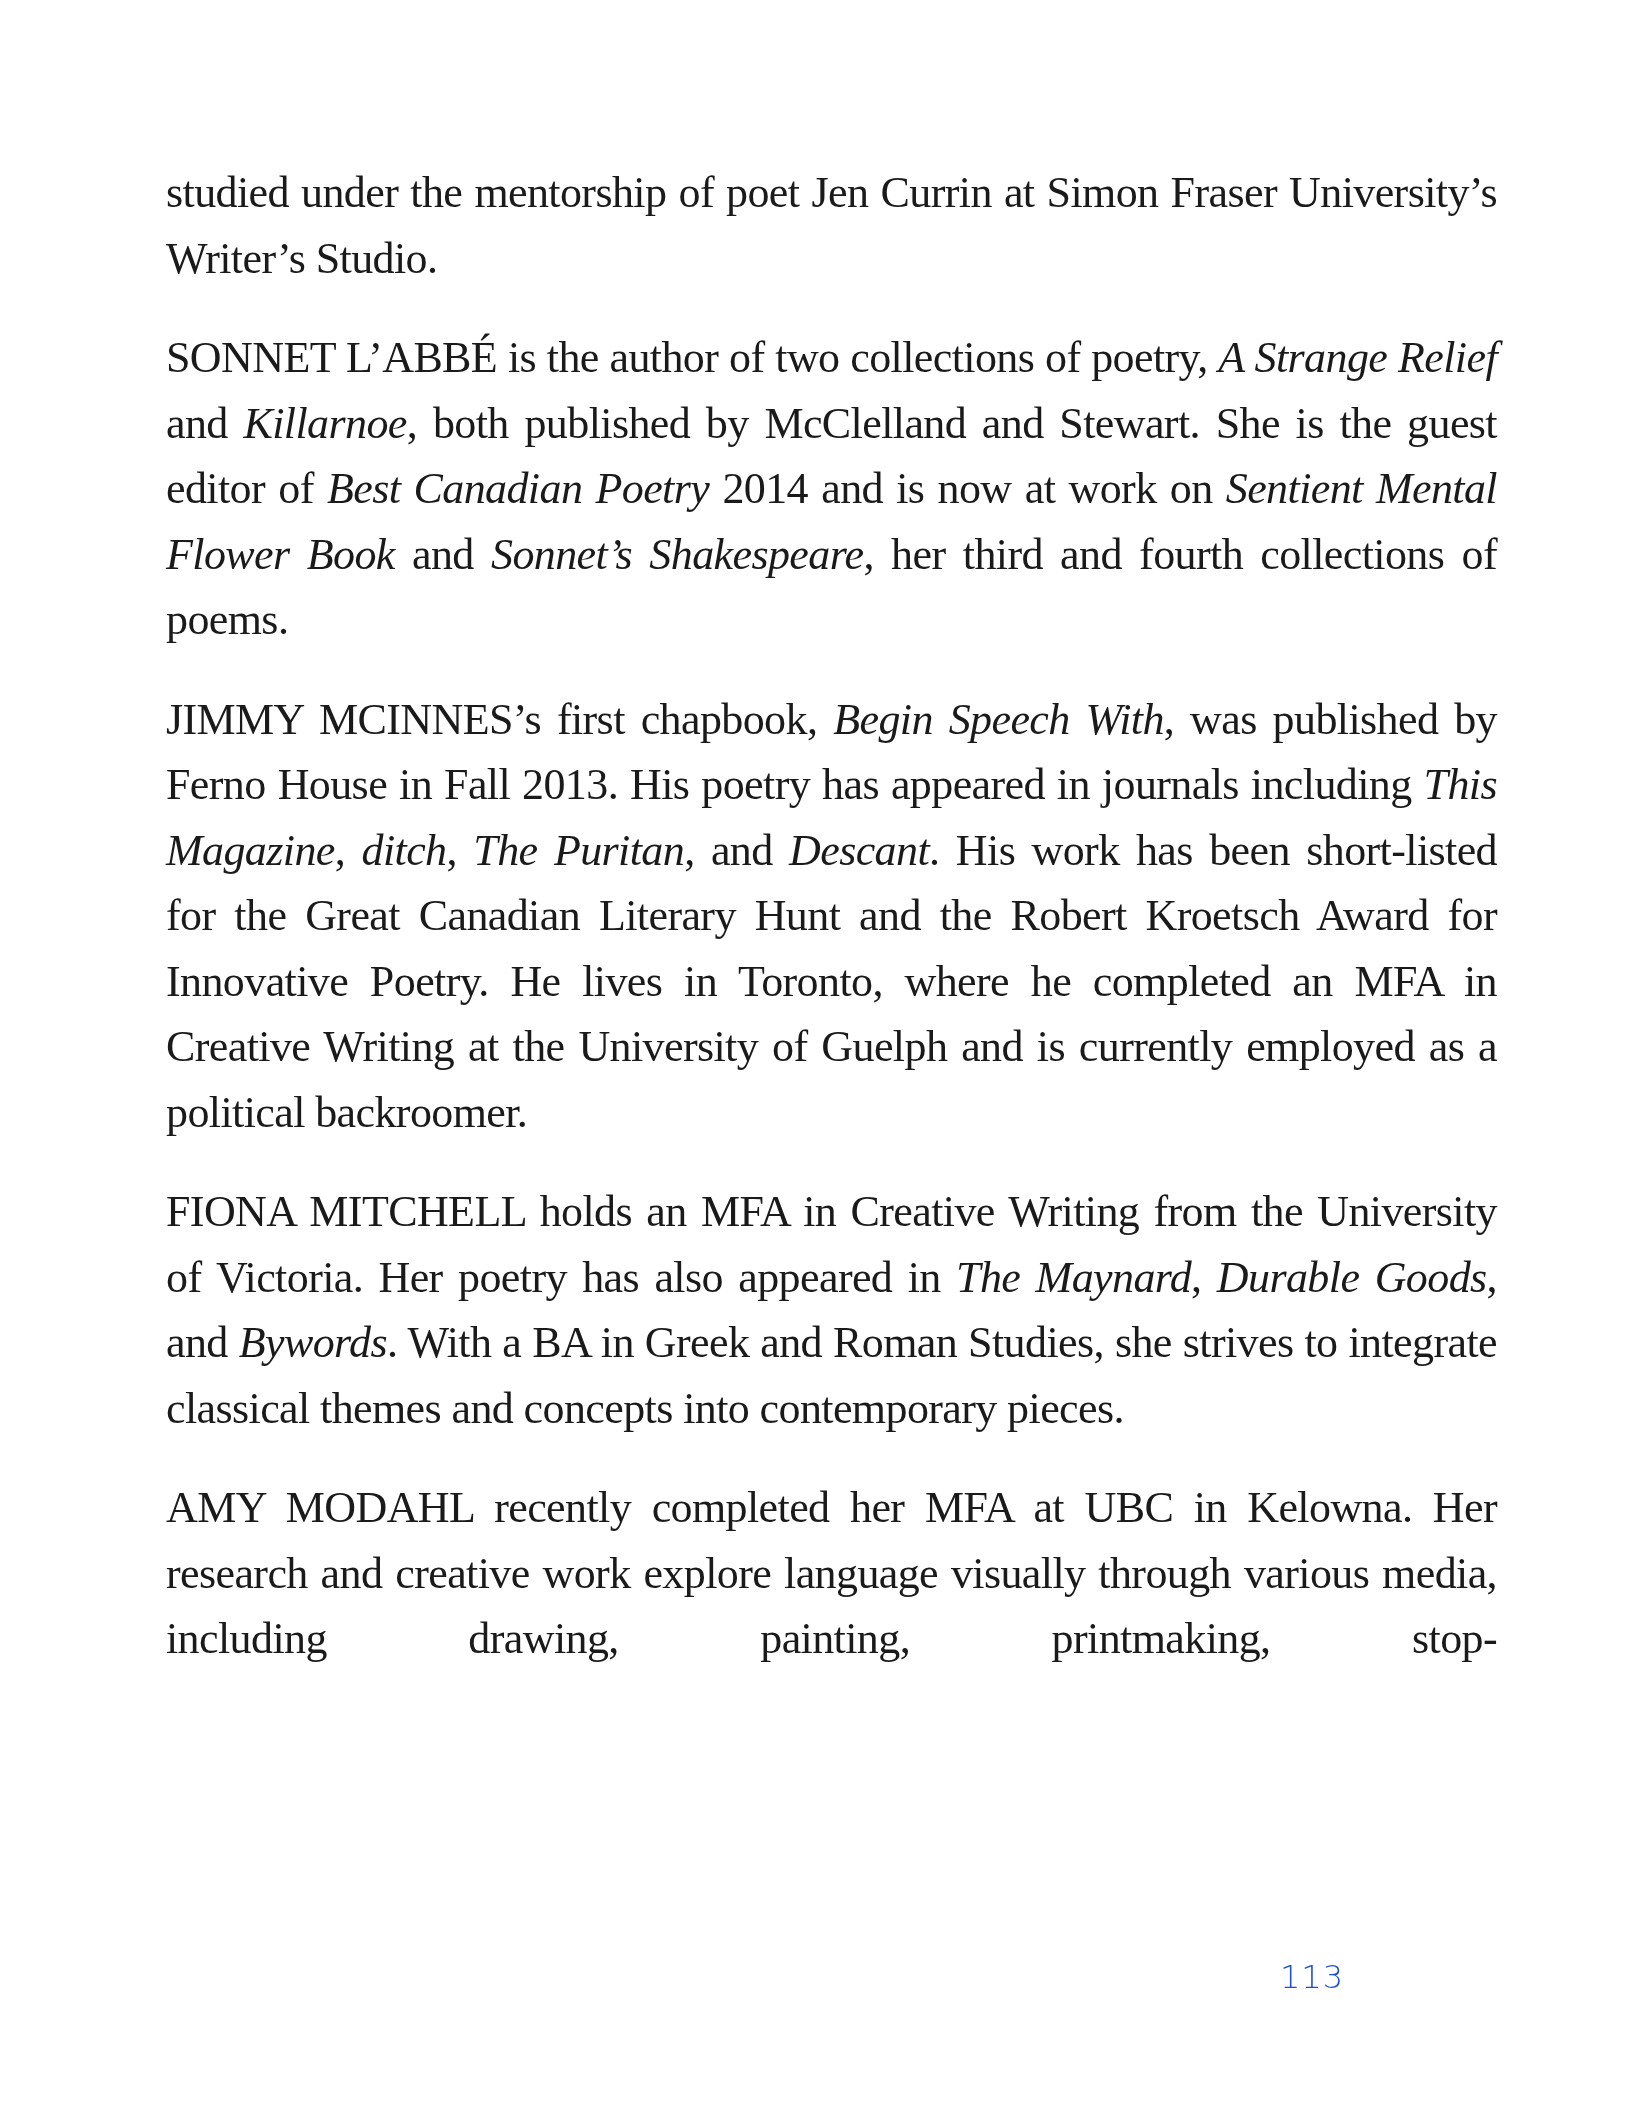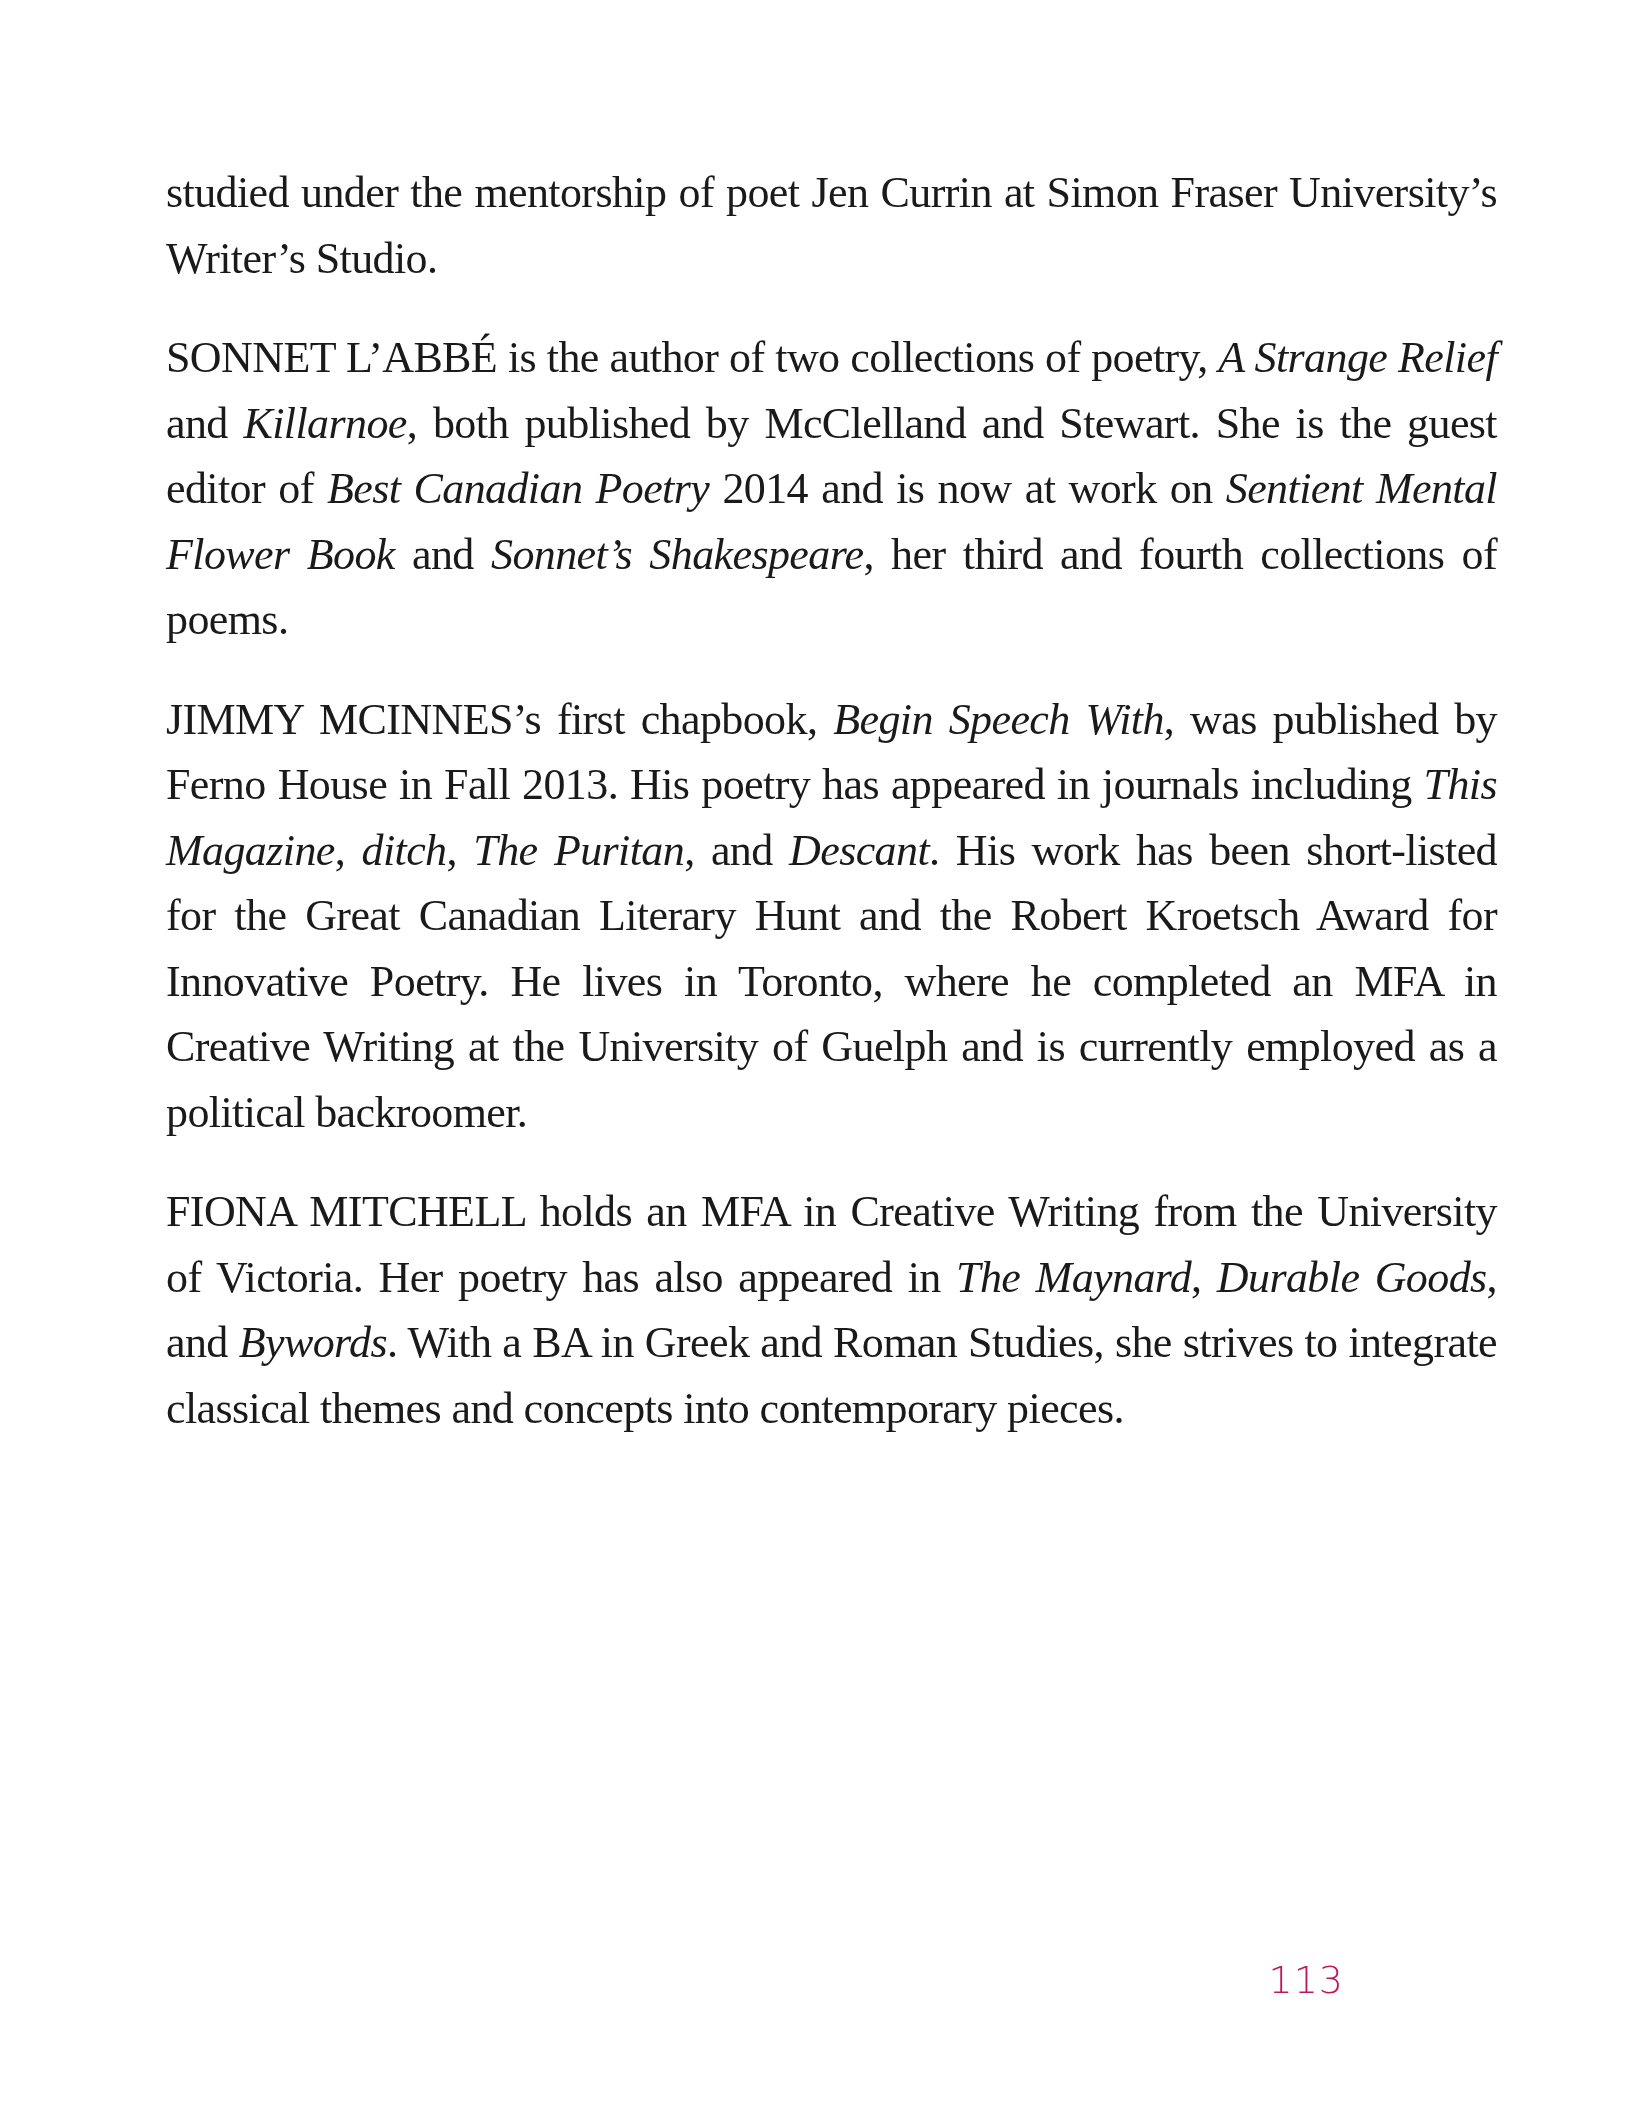--- a/index.html
+++ b/index.html
@@ -42,30 +42,31 @@
       text-align-last: justify;
     }
     .bio .it {
       font-style: italic;
     }
     .page-number {
       position: absolute;
       right: 104px;
       top: 1958px;
       font-family: "DejaVu Sans", "Liberation Sans", sans-serif;
-      font-size: 38px;
+      font-size: 32px;
       font-weight: 300;
-      color: #be185d;
+      color: #1d4ed8;
       letter-spacing: 1px;
     }
   </style>
 </head>
 <body>
 
 <div class="page">
   <div class="text-block">
     <p class="bio"><span>studied under the mentorship of poet Jen Currin at Simon Fraser University’s Writer’s Studio.</span></p>
     <p class="bio"><span>SONNET L’ABBÉ is the author of two collections of poetry, </span><span class="it">A Strange Relief</span><span> and </span><span class="it">Killarnoe</span><span>, both published by McClelland and Stewart. She is the guest editor of </span><span class="it">Best Canadian Poetry</span><span> 2014 and is now at work on </span><span class="it">Sentient Mental Flower Book</span><span> and </span><span class="it">Sonnet’s Shakespeare</span><span>, her third and fourth collections of poems.</span></p>
     <p class="bio"><span>JIMMY MCINNES’s first chapbook, </span><span class="it">Begin Speech With</span><span>, was published by Ferno House in Fall 2013. His poetry has appeared in journals including </span><span class="it">This Magazine</span><span>, </span><span class="it">ditch</span><span>, </span><span class="it">The Puritan</span><span>, and </span><span class="it">Descant</span><span>. His work has been short-listed for the Great Canadian Literary Hunt and the Robert Kroetsch Award for Innovative Poetry. He lives in Toronto, where he completed an MFA in Creative Writing at the University of Guelph and is currently employed as a political backroomer.</span></p>
     <p class="bio"><span>FIONA MITCHELL holds an MFA in Creative Writing from the University of Victoria. Her poetry has also appeared in </span><span class="it">The Maynard</span><span>, </span><span class="it">Durable Goods</span><span>, and </span><span class="it">Bywords</span><span>. With a BA in Greek and Roman Studies, she strives to integrate classical themes and concepts into contemporary pieces.</span></p>
+    <p class="bio last-justified"><span>AMY MODAHL recently completed her MFA at UBC in Kelowna. Her research and creative work explore language visually through various media, including drawing, painting, printmaking, stop-</span></p>
   </div>
   <div class="page-number">113</div>
 </div>
 
 </body></html>

